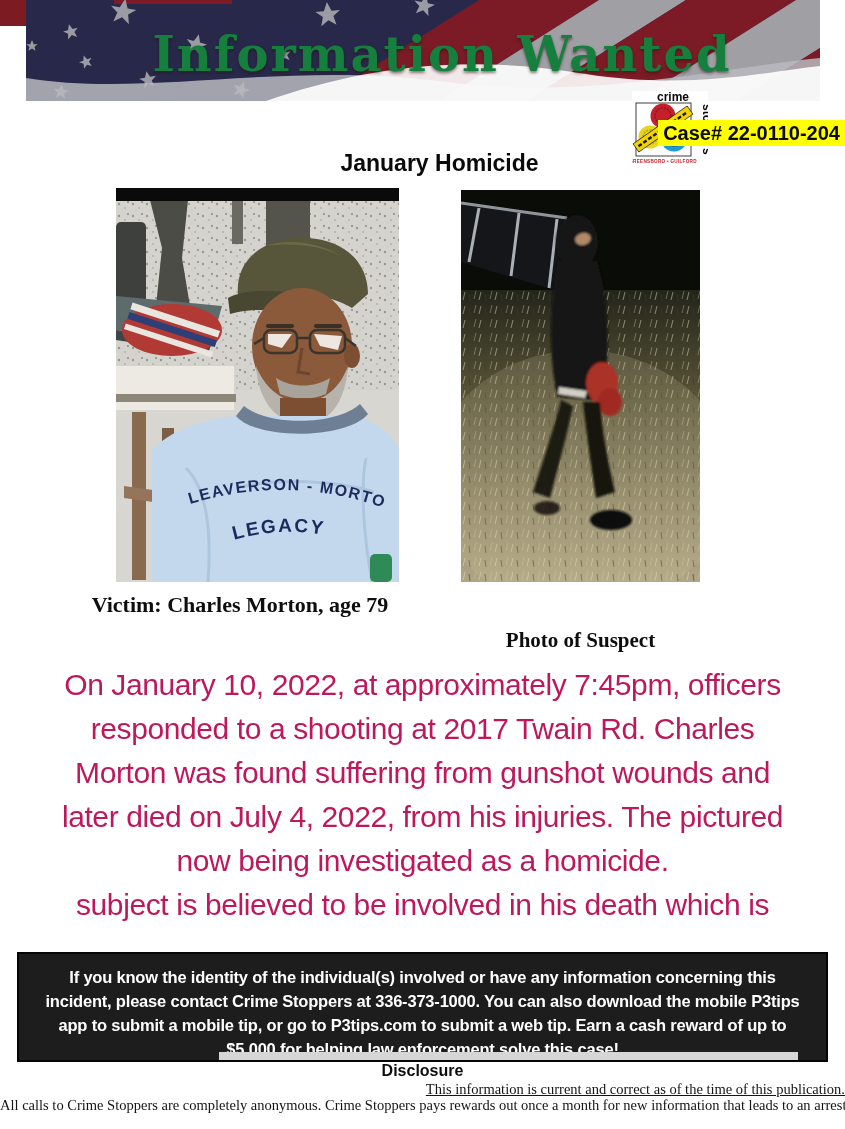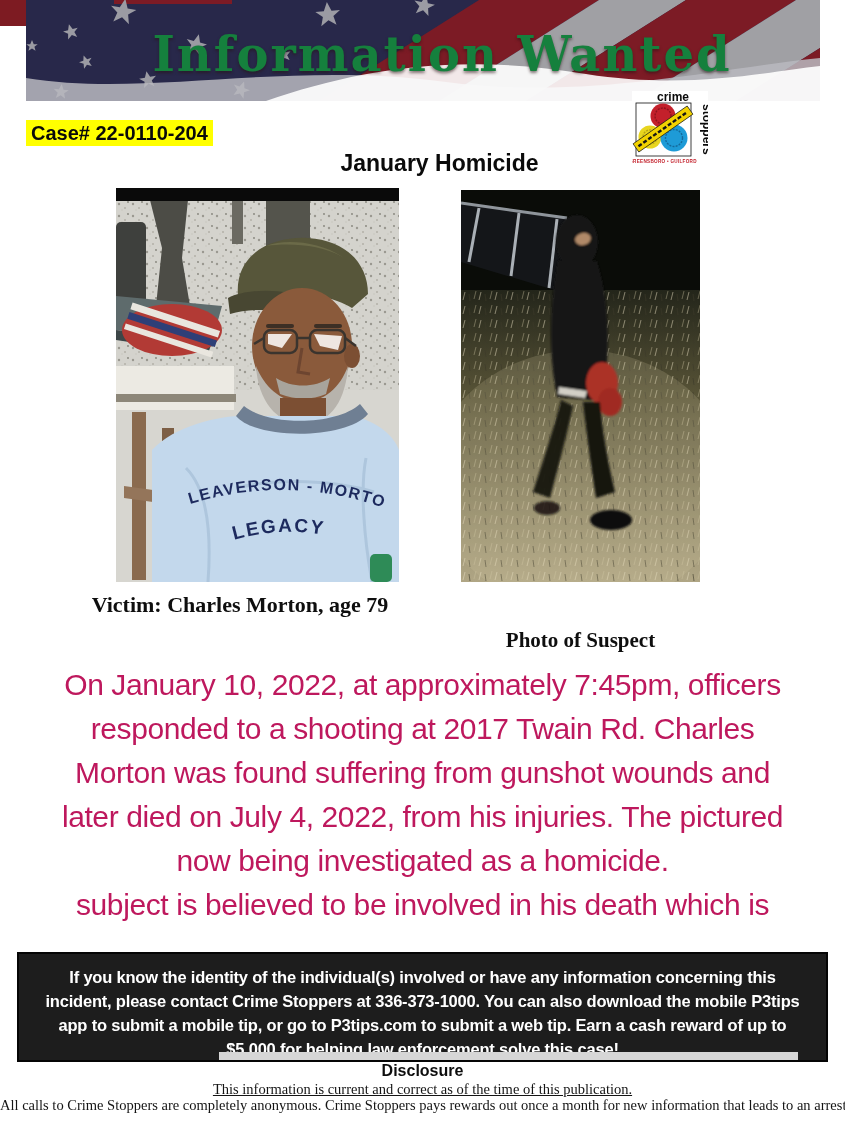--- a/index.html
+++ b/index.html
@@ -14,21 +14,21 @@
         padding-left:38px;box-sizing:border-box;
         font-family:"DejaVu Serif","Liberation Serif",serif;font-weight:bold;
         font-size:48px;letter-spacing:2px;color:#15803d;
         text-shadow:0 2px 3px rgba(40,20,20,.55);white-space:nowrap;}
 
   
   .cs-logo{position:absolute;left:632px;top:91px;width:76px;height:78px;background:#3b82f6;}
   .cs-logo svg{display:block;width:100%;height:100%;}
 
   
-  .case-line{position:absolute;left:0;top:121px;width:100%;text-align:left;
+  .case-line{position:absolute;left:0;top:121px;width:100%;text-align:right;
         padding-left:26px;box-sizing:border-box;}
   .case-line span{background:#ffff00;color:#0a0a0a;font-weight:bold;font-size:20px;
         padding:2px 5px;line-height:24px;}
   .subtitle{position:absolute;left:0;top:150px;width:100%;text-align:center;
         padding-left:34px;box-sizing:border-box;
         color:#0a0a0a;font-weight:bold;font-size:23px;}
 
   
   .photo{position:absolute;overflow:hidden;}
   .photo svg{display:block;width:100%;height:100%;}
@@ -46,21 +46,21 @@
   
   .contact-box{position:absolute;left:17px;top:952px;width:811px;height:110px;
         background:#1d1d1d;border:2px solid #050505;box-sizing:border-box;}
   .contact-box .txt{padding-top:11px;text-align:center;color:#ffffff;font-weight:bold;
         font-size:16.5px;line-height:24px;letter-spacing:-0.2px;}
   .gray-strip{position:absolute;left:200px;right:28px;bottom:0;height:8px;background:#d6d6d6;}
 
   
   .disclosure-heading{position:absolute;left:0;top:1062px;width:100%;text-align:center;
         font-weight:bold;font-size:16px;color:#0d0d0d;}
-  .disclosure-line1{position:absolute;left:0;top:1081px;width:100%;text-align:center;
+  .disclosure-line1{position:absolute;left:0;top:1081px;width:100%;text-align:right;
         font-family:"Liberation Serif",serif;font-size:14.5px;color:#141414;
         text-decoration:underline;}
   .disclosure-line2{position:absolute;left:0;top:1097px;width:100%;text-align:center;
         font-family:"Liberation Serif",serif;font-size:14.5px;color:#141414;
         white-space:nowrap;}
 </style>
 </head>
 <body>
 
 <div class="page">

